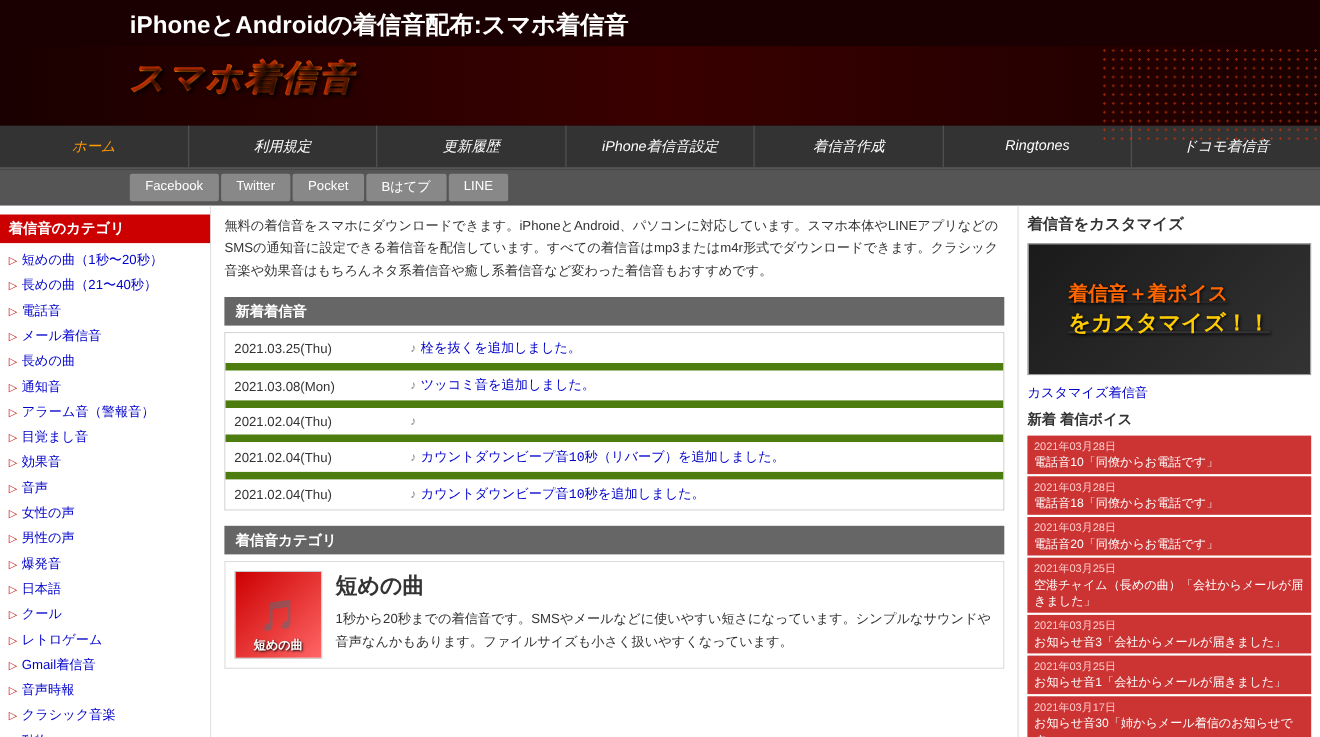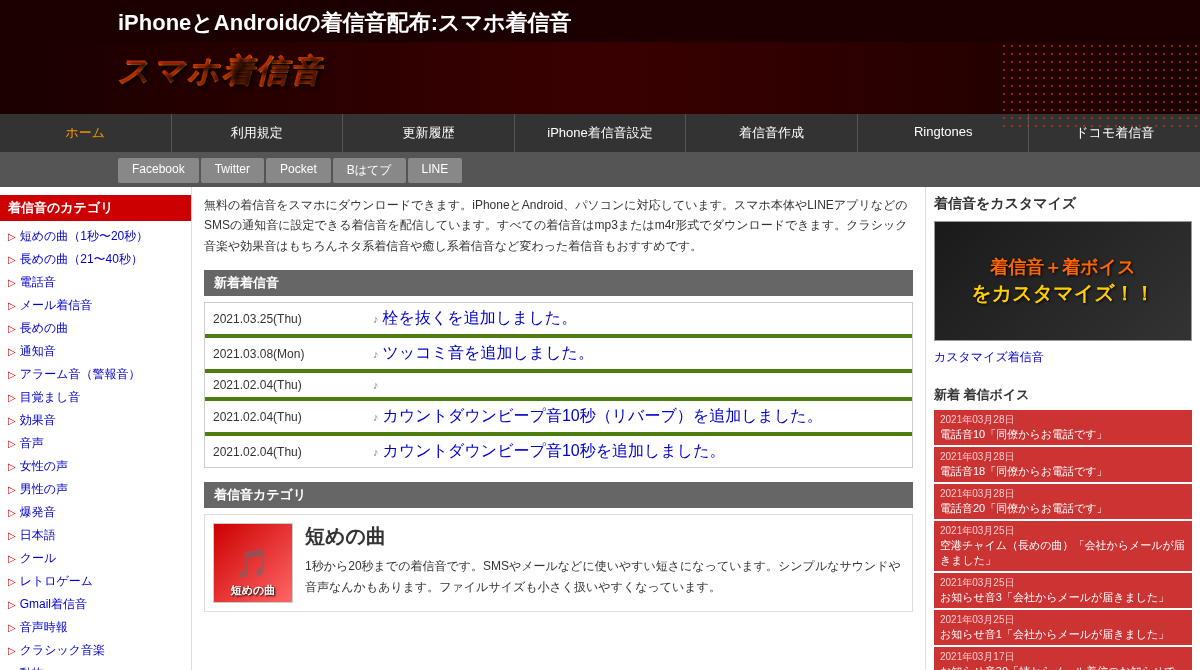--- a/index.html
+++ b/index.html
@@ -50,20 +50,21 @@
       background-image: radial-gradient(circle, #cc3300 1px, transparent 1px);
       background-size: 8px 8px;
       opacity: 0.7;
     }
 
     
     #main-nav {
       background: #333;
       display: flex;
       border-bottom: 2px solid #555;
+      font-style: italic;
     }
     .nav-item {
       flex: 1;
       text-align: center;
       padding: 10px 4px;
       color: #fff;
       font-size: 13px;
       cursor: pointer;
       border-right: 1px solid #555;
     }
@@ -154,39 +155,40 @@
 
     
     .news-list {
       margin-bottom: 14px;
       border: 1px solid #ccc;
     }
     .news-item {
       display: flex;
       align-items: center;
       padding: 5px 8px;
-      border-bottom: 4px solid #4d7c0f;
+      border-bottom: 7px solid #4d7c0f;
       font-size: 12px;
       background: #fff;
     }
     .news-item:last-child { border-bottom: none; }
     .news-date {
       color: #333;
       min-width: 160px;
       font-size: 12px;
     }
     .news-icon {
       color: #888;
       margin-right: 4px;
       font-size: 11px;
     }
     .news-link {
       color: #0000cc;
       text-decoration: none;
-      font-size: 16px;
+      font-size: 12px;
+      font-family: Liberation Mono, monospace;
     }
 
     
     .category-card {
       display: flex;
       margin-bottom: 10px;
       border: 1px solid #ddd;
       padding: 8px;
       background: #fff;
     }
@@ -254,21 +256,21 @@
       margin-bottom: 8px;
       border: 1px solid #999;
       position: relative;
       overflow: hidden;
     }
     .customize-link {
       color: #0000cc;
       font-size: 12px;
       text-decoration: none;
       display: block;
-      margin-bottom: 20px;
+      margin-bottom: 6px;
     }
 
     .right-section-title {
       font-size: 13px;
       font-weight: bold;
       color: #333;
       margin-bottom: 6px;
     }
 
     .voice-list {
@@ -449,21 +451,21 @@
       <div>
         <div class="category-title">短めの曲</div>
         <div class="category-desc">1秒から20秒までの着信音です。SMSやメールなどに使いやすい短さになっています。シンプルなサウンドや音声なんかもあります。ファイルサイズも小さく扱いやすくなっています。</div>
       </div>
     </div>
   </div>
 
   <div id="right-sidebar">
     <div id="right-sidebar-title">着信音をカスタマイズ</div>
     <div class="customize-banner">
-      <div style="text-align:center;">
+      <div style="text-decoration:underline;">
         <div style="color:#ff6600;font-size:18px;font-weight:bold;text-shadow:1px 1px 3px #000;line-height:1.4;">着信音＋着ボイス</div>
         <div style="color:#ffcc00;font-size:20px;font-weight:bold;text-shadow:1px 1px 3px #000;">をカスタマイズ！！</div>
       </div>
     </div>
     <a class="customize-link">カスタマイズ着信音</a>
 
     <div class="right-section-title">新着 着信ボイス</div>
     <div class="voice-list">
       <div class="voice-item">
         <span class="voice-item-date">2021年03月28日</span>

